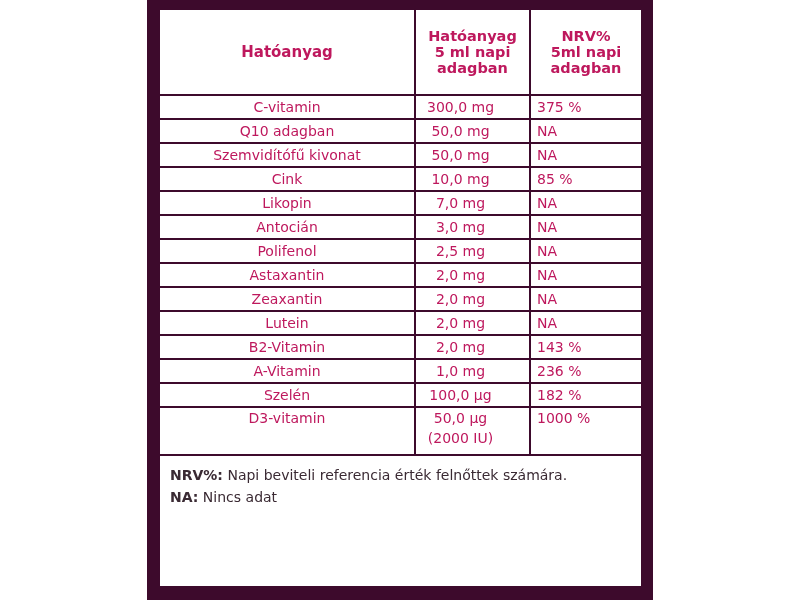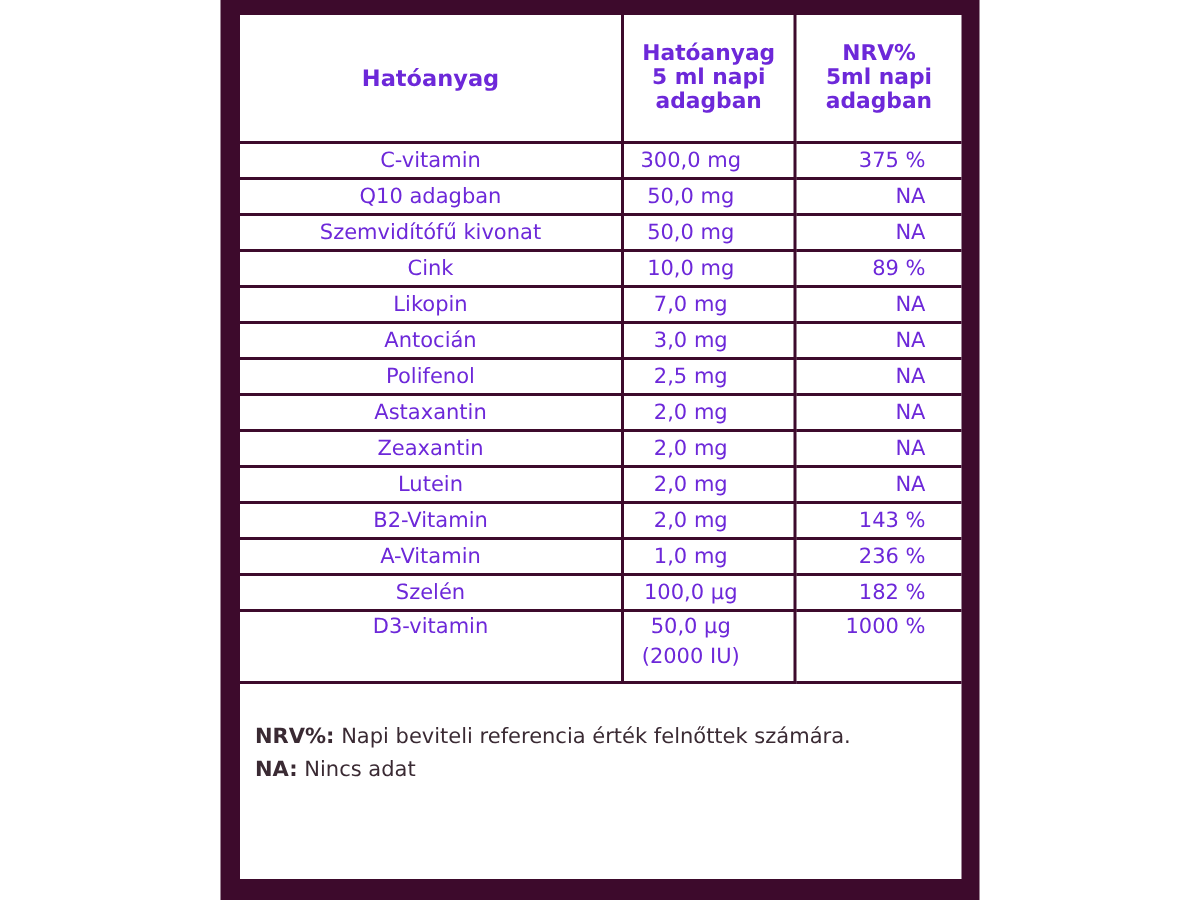--- a/index.html
+++ b/index.html
@@ -1,32 +1,32 @@
 <!DOCTYPE html>
 <html><head>
 <meta charset="utf-8">
 <style>
   html, body { margin:0; padding:0; }
   body { width:800px; height:600px; background:#ffffff; position:relative; overflow:hidden;
          font-family: "DejaVu Sans", sans-serif; }
   .frame { position:absolute; left:147px; top:0; width:506px; height:600px; background:#3d0a2c; }
   .panel { position:absolute; left:13px; top:10px; width:481px; height:576px; background:#ffffff; }
   table { border-collapse:collapse; width:481px; table-layout:fixed; }
-  td, th { border:2px solid #3d0a2c; color:#6d28d9; font-size:14px; padding:0 6px; line-height:22px; height:22px; }
+  td, th { border:2px solid #3d0a2c; color:#be185d; font-size:14px; padding:0 6px; line-height:22px; height:22px; }
   th { font-weight:bold; font-size:14.5px; line-height:16px; height:84px; text-align:center; }
   th.first { font-size:15px; }
   tr.hdr th { border-top:none; }
   td.name { text-align:center; }
   td.amount { text-align:center; padding-right:30px; }
-  td.nrv { text-align:right; padding-right:24px; }
+  td.nrv { padding-right:24px; }
   col.c1 { width:255px; } col.c2 { width:115px; } col.c3 { width:111px; }
   tr.tall td { height:46px; vertical-align:top; line-height:20px;margin-top:44px; }
   tr td:first-child, tr th:first-child { border-left:none; }
   tr td:last-child, tr th:last-child { border-right:none; }
-  .notes { padding:24px 10px; font-size:14px; color:#3a2a33; line-height:22px; }
+  .notes { padding:8px 10px; font-size:14px; color:#3a2a33; line-height:22px; }
   .notes b { font-weight:bold; }
 </style>
 </head>
 <body>
 
 <div class="frame">
   <div class="panel">
     <table>
       <colgroup>
           <col class="c1">
@@ -60,21 +60,21 @@
             <td class="nrv">NA</td>
           </tr>
           <tr>
             <td class="name">Szemvidítófű kivonat</td>
             <td class="amount">50,0 mg</td>
             <td class="nrv">NA</td>
           </tr>
           <tr>
             <td class="name">Cink</td>
             <td class="amount">10,0 mg</td>
-            <td class="nrv">89 %</td>
+            <td class="nrv">85 %</td>
           </tr>
           <tr>
             <td class="name">Likopin</td>
             <td class="amount">7,0 mg</td>
             <td class="nrv">NA</td>
           </tr>
           <tr>
             <td class="name">Antocián</td>
             <td class="amount">3,0 mg</td>
             <td class="nrv">NA</td>

